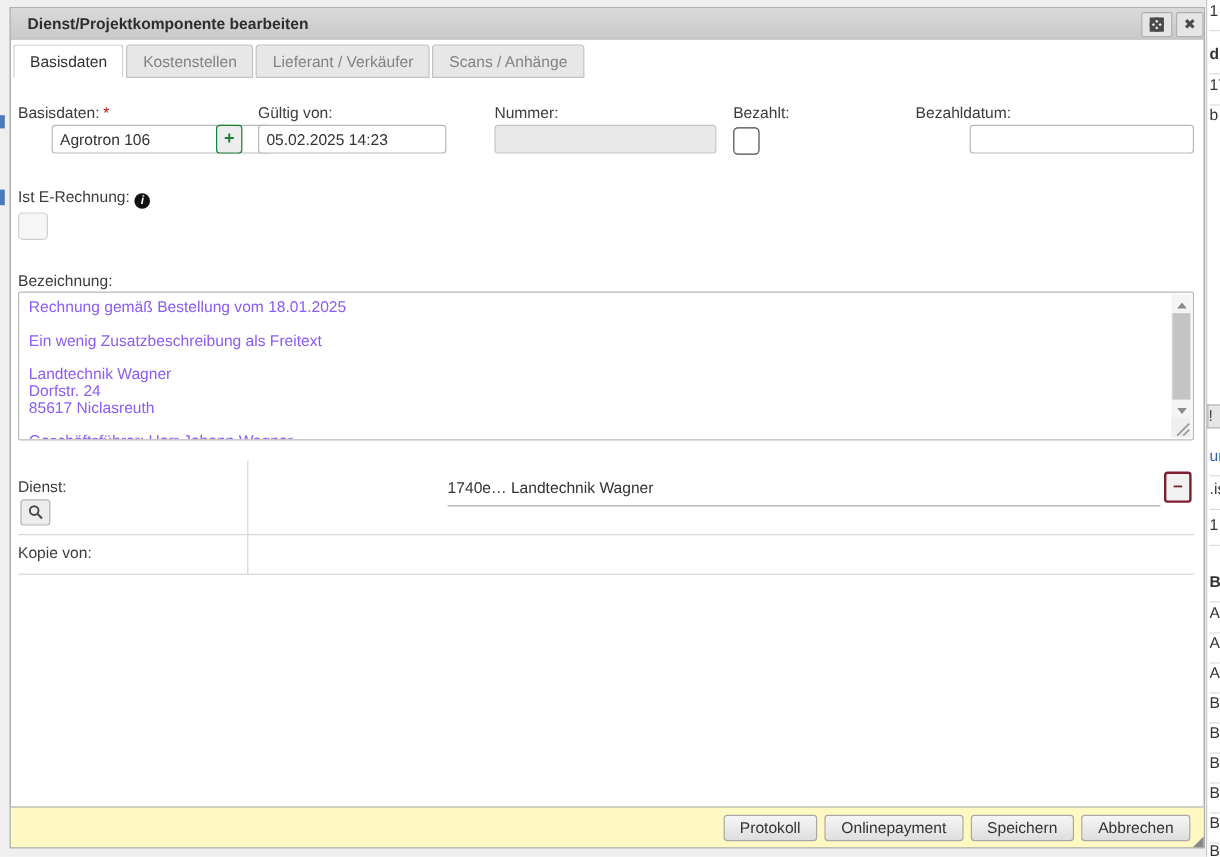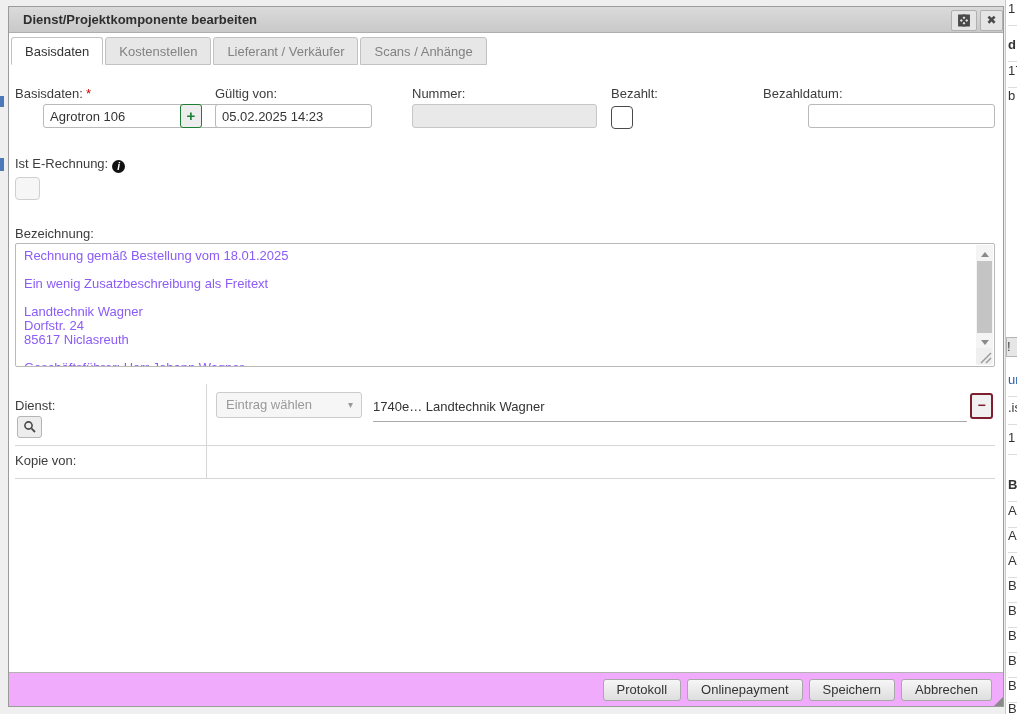--- a/index.html
+++ b/index.html
@@ -72,21 +72,21 @@
   .select{position:absolute;left:207px;top:385px;width:146px;height:26px;background:#f6f6f6;
     border:1px solid #ccc;border-radius:3px;box-sizing:border-box;color:#9a9a9a;
     line-height:24px;padding:0 9px;cursor:default;}
   .select .chev{position:absolute;right:8px;top:0;color:#9a9a9a;font-size:10px;line-height:24px;}
   .firmaval{position:absolute;left:364px;top:387px;width:594px;height:28px;line-height:26px;
     border-bottom:1px solid #a8a8a8;color:#333;box-sizing:border-box;white-space:nowrap;overflow:hidden;}
   .minusbtn{position:absolute;left:961px;top:386px;width:23px;height:26px;background:#f1f1f1;
     border:2px solid #7d1f2e;border-radius:3px;box-sizing:border-box;color:#7d1f2e;
     font-weight:bold;font-size:14px;line-height:20px;text-align:center;cursor:pointer;}
   
-  .footer{position:absolute;left:0;bottom:0;width:100%;height:34px;background:#f0abfc;
+  .footer{position:absolute;left:0;bottom:0;width:100%;height:34px;background:#fef9c3;
     border-top:1px solid #b3b3b3;box-sizing:border-box;}
   .footer .btns{position:absolute;right:11px;top:6px;display:flex;gap:6px;}
   .fbtn{height:22px;padding:0 13px;background:linear-gradient(#f6f6f6,#dedede);
     border:1px solid #a8a8a8;border-radius:3px;color:#333;
     font:13px "Liberation Sans","DejaVu Sans",sans-serif;line-height:20px;cursor:pointer;}
   .resize-grip{position:absolute;right:0;bottom:0;width:0;height:0;
     border-style:solid;border-width:0 0 9px 9px;border-color:transparent transparent #8a8a8a transparent;cursor:nwse-resize;}
 </style>
 </head>
 <body>
@@ -197,24 +197,20 @@
 
   <div class="lbl" style="left:6px;top:391px;">Dienst:</div>
   <div class="searchbtn">
     <span>
       <svg width="14" height="14" viewBox="0 0 14 14" style="margin-top:3px;">
         <circle cx="5.5" cy="5.5" r="3.6" stroke="#4a4a4a" stroke-width="1.6" fill="none"></circle>
         <line x1="8.4" y1="8.4" x2="12" y2="12" stroke="#4a4a4a" stroke-width="1.8"></line>
       </svg>
     </span>
   </div>
-  <div class="select">
-    <span>Eintrag wählen</span>
-    <span class="chev">▾</span>
-  </div>
   <div class="firmaval">1740e… Landtechnik Wagner</div>
   <div class="minusbtn">
     <span>−</span>
   </div>
 
   <div class="lbl" style="left:6px;top:446px;">Kopie von:</div>
 
   <div class="footer">
     <div class="btns">
       <button class="fbtn">Protokoll</button>

